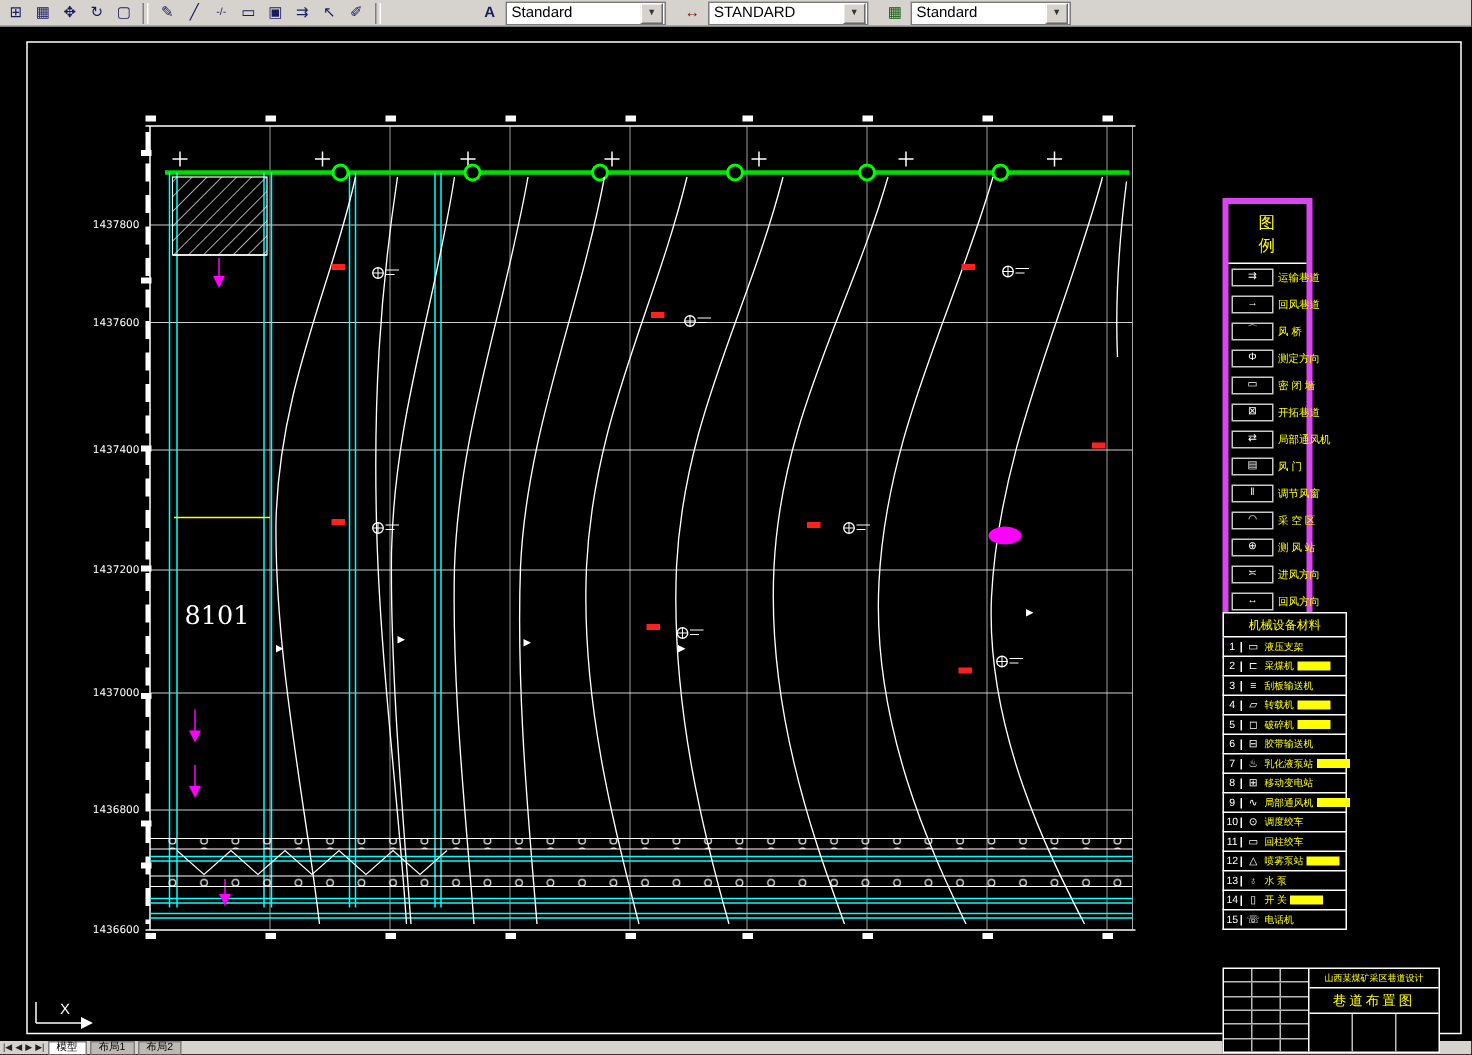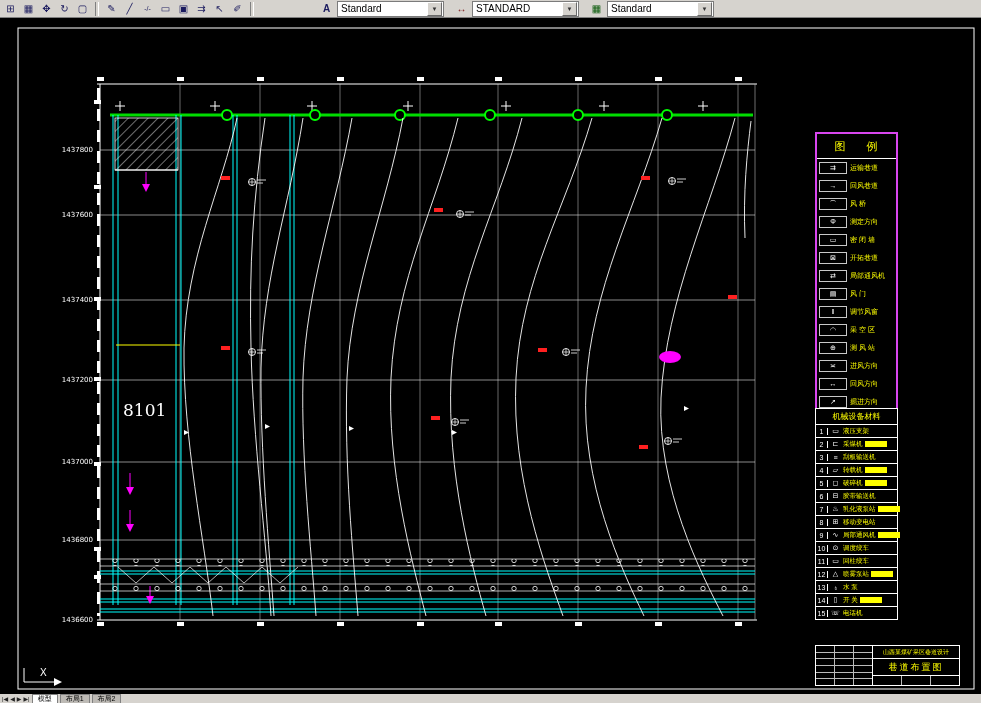--- a/index.html
+++ b/index.html
@@ -17,37 +17,37 @@
          display:flex;align-items:center;font-size:10px;color:#000;padding-left:3px;box-sizing:content-box;}
   .combo .ctext{flex:1;white-space:nowrap;overflow:hidden;}
   .combo .arrow{width:13px;height:12px;background:#d6d3ce;color:#333;font-size:6px;
                 display:flex;align-items:center;justify-content:center;
                 border:1px solid;border-color:#fff #6a6a6a #6a6a6a #fff;flex:none;margin-right:1px;}
   
   .canvas{position:relative;width:981px;height:676px;background:#000;}
   .canvas svg{position:absolute;left:0;top:0;}
   
   .panel{position:absolute;box-sizing:border-box;background:#000;}
-  .legend{left:815px;top:114px;width:83px;border:2px solid #d946ef;}
+  .legend{left:815px;top:114px;width:60px;border:4px solid #d946ef;}
   .legend-title{color:#ffff00;font-size:11px;text-align:center;letter-spacing:9px;
                 padding:5px 0 4px 8px;border-bottom:1px solid #fff;}
   .lrow{display:flex;align-items:center;height:18px;padding:0 2px;gap:3px;}
   .lsym{width:26px;height:10px;border:1px solid #c8c8c8;color:#fff;font-size:7px;
         line-height:9px;text-align:center;flex:none;overflow:hidden;}
   .llabel{color:#ffff00;font-size:7px;white-space:nowrap;}
   
   .equip{left:815px;top:390px;width:83px;}
   .equip-header{color:#ffff00;font-size:8px;text-align:center;border:1px solid #fff;padding:2px 0;}
   .erow{display:flex;align-items:center;height:12px;border:1px solid #fff;border-top:none;}
   .eno{width:11px;color:#fff;font-size:7px;text-align:center;border-right:1px solid #fff;flex:none;}
   .esym{width:15px;color:#fff;font-size:7px;text-align:center;flex:none;}
   .elabel{color:#ffff00;font-size:6.5px;white-space:nowrap;}
   .ebar{width:22px;height:6px;background:#ffff00;margin-left:2px;flex:none;}
   
-  .tblock{left:815px;top:627px;width:145px;height:41px;border:1px solid #fff;display:flex;}
+  .tblock{left:815px;top:627px;width:145px;height:57px;border:1px solid #fff;display:flex;}
   .tb-left{width:56px;border-right:1px solid #fff;display:flex;flex-direction:column;}
   .tb-cellrow{flex:1;border-bottom:1px solid #bbb;display:flex;}
   .tb-cellrow:last-child{border-bottom:none;}
   .tb-c{flex:1;border-right:1px solid #bbb;}
   .tb-c:last-child{border-right:none;}
   .tb-right{flex:1;display:flex;flex-direction:column;}
   .tb-project{height:12px;border-bottom:1px solid #fff;color:#ffff00;font-size:6px;
               display:flex;align-items:center;justify-content:center;white-space:nowrap;}
   .tb-title{height:16px;border-bottom:1px solid #fff;color:#ffff00;font-size:9px;
             display:flex;align-items:center;justify-content:center;letter-spacing:2px;}

